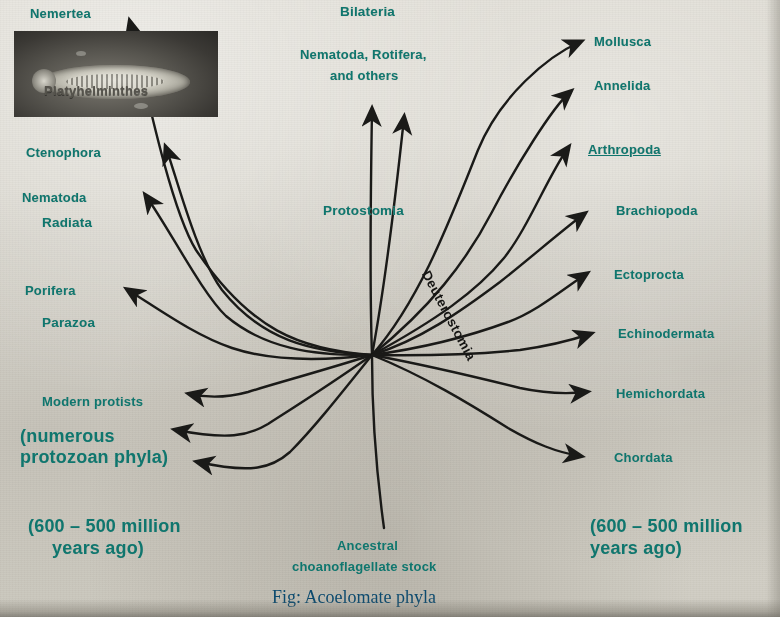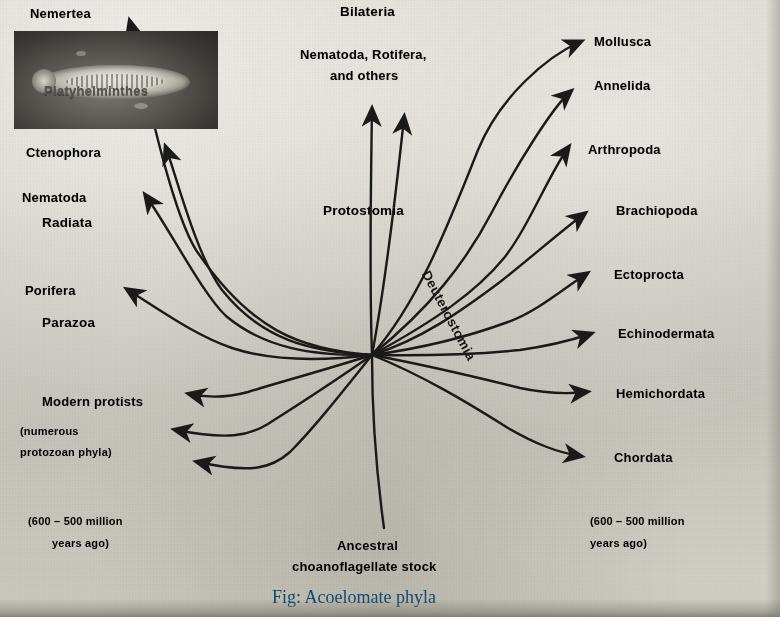--- a/index.html
+++ b/index.html
@@ -43,24 +43,24 @@
     width: 780px;
     height: 617px;
   }
   .lbl {
     position: absolute;
     font-size: 13px;
     font-weight: bold;
     letter-spacing: 0.2px;
     line-height: 1.25;
     white-space: pre;
-    color: #000000;
+    color: #0f766e;
     text-shadow: 0 0 1px rgba(190,186,176,0.8);
   }
-  .lbl.small { font-size: 11px; }
+  .lbl.small { font-size: 18px; }
   .lbl.cap { font-size: 13.5px; }
   .caption {
     position: absolute;
     font-family: "Liberation Serif", serif;
     font-size: 18px;
     font-weight: normal;
     color: #0c4a6e;
   }
   #deuterostomia {
     position: absolute;
@@ -72,21 +72,21 @@
     transform-origin: left top;
     letter-spacing: 0.4px;
     color: #151513;
   }
   
   #flatworm-photo {
     position: absolute;
     left: 14px;
     top: 31px;
     width: 204px;
-    height: 98px;
+    height: 86px;
     background:
       radial-gradient(ellipse at 45% 60%, #7b7870 0%, #56544e 45%, #3b3935 75%, #2b2a27 100%);
     overflow: hidden;
     border: 0;
   }
   #flatworm-photo .body {
     position: absolute;
     left: 26px;
     top: 34px;
     width: 150px;
@@ -211,21 +211,21 @@
   <div class="lbl small" style="left:52px; top:537px;">years ago)</div>
 
   <div class="lbl cap" style="left:340px; top:4px;text-align:center;">Bilateria</div>
   <div class="lbl" style="left:300px; top:47px;">Nematoda, Rotifera,</div>
   <div class="lbl" style="left:330px; top:68px;">and others</div>
   <div class="lbl cap" style="left:323px; top:203px;">Protostomia</div>
   <div id="deuterostomia">Deuterostomia</div>
 
   <div class="lbl" style="left:594px; top:34px;">Mollusca</div>
   <div class="lbl" style="left:594px; top:78px;">Annelida</div>
-  <div class="lbl" style="left:588px; top:142px;">Arthropoda</div>
+  <div class="lbl" style="left:588px; top:142px;text-decoration:underline;">Arthropoda</div>
   <div class="lbl" style="left:616px; top:203px;">Brachiopoda</div>
   <div class="lbl" style="left:614px; top:267px;">Ectoprocta</div>
   <div class="lbl" style="left:618px; top:326px;">Echinodermata</div>
   <div class="lbl" style="left:616px; top:386px;">Hemichordata</div>
   <div class="lbl" style="left:614px; top:450px;">Chordata</div>
   <div class="lbl small" style="left:590px; top:515px;">(600 – 500 million</div>
   <div class="lbl small" style="left:590px; top:537px;">years ago)</div>
 
   <div class="lbl" style="left:337px; top:538px;">Ancestral</div>
   <div class="lbl" style="left:292px; top:559px;">choanoflagellate stock</div>

